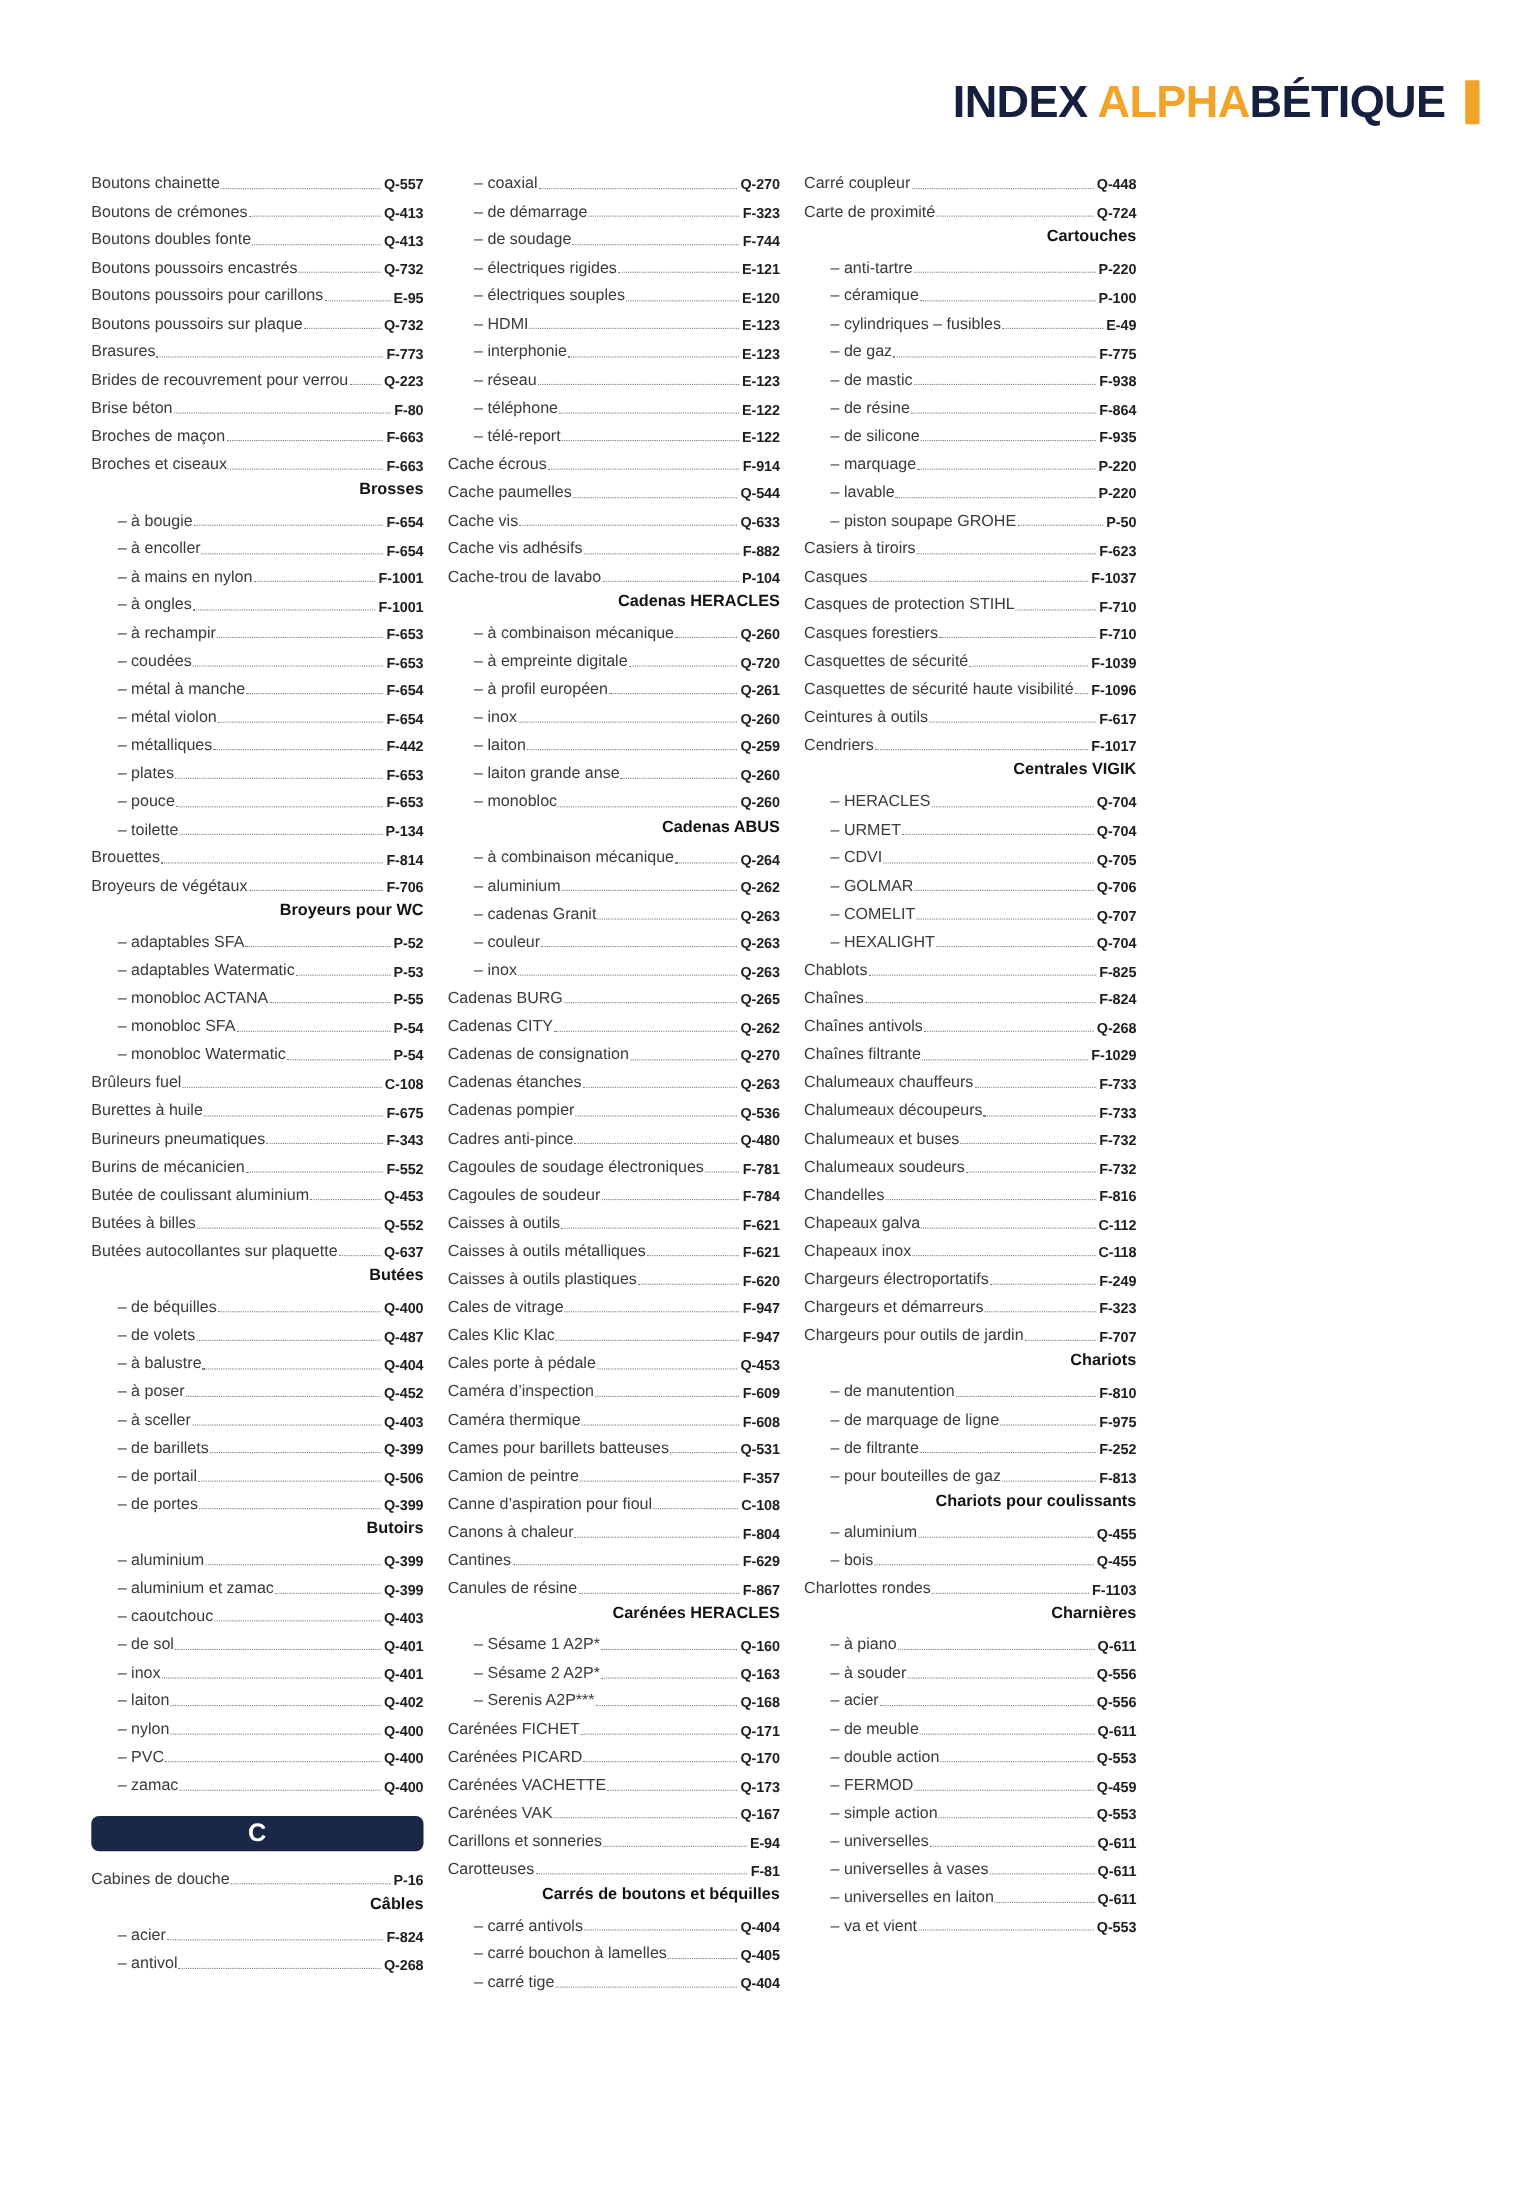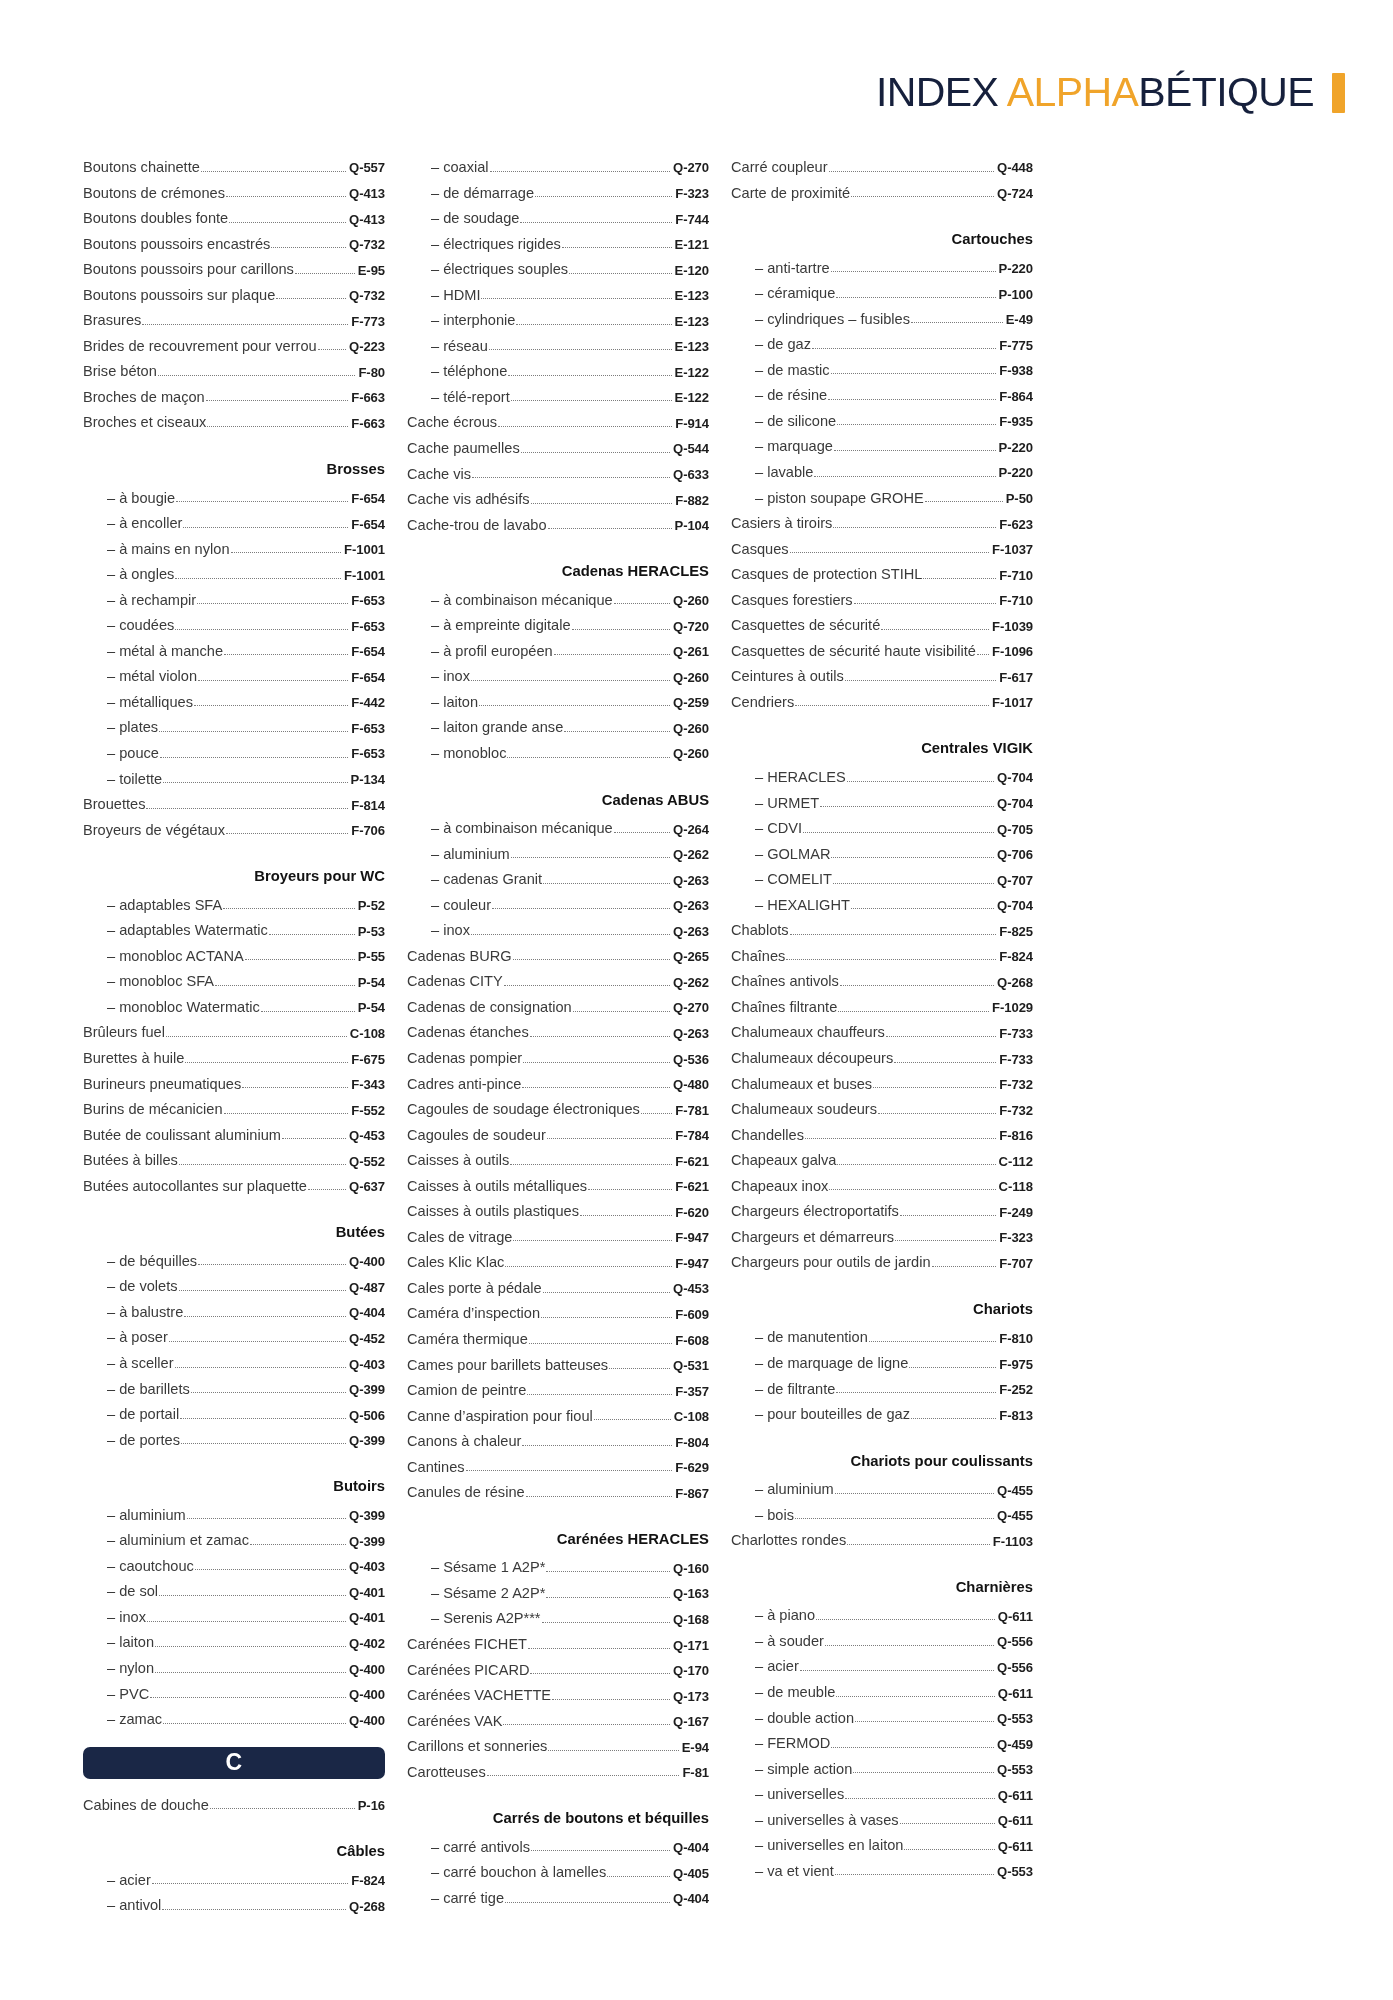--- a/index.html
+++ b/index.html
@@ -18,21 +18,21 @@
   .page-header {
     position: absolute;
     top: 72px;
     right: 48px;
     display: flex;
     align-items: center;
     gap: 18px;
   }
   .doc-title {
     font-size: 41px;
-    font-weight: 400;
+    font-weight: 700;
     letter-spacing: -0.6px;
     line-height: 1;
     white-space: nowrap;
   }
   .doc-title .t-navy { color: #16203c; }
   .doc-title .t-orange { color: #f0a42a; }
   .title-bar {
     width: 13px;
     height: 40px;
     background: #f0a42a;
@@ -89,21 +89,20 @@
   .entry.sub .e-label { padding-left: 24px; }
 
   
   .group-head {
     font-size: 14.8px;
     font-weight: 700;
     color: #121212;
     height: 25.55px;
     line-height: 25.55px;
     white-space: nowrap;
-    margin-top: 24px;
   }
 
   
   .letter-badge {
     margin: 17px 0 11px 0;
     height: 32px;
     border-radius: 7px;
     background: #1a2746;
     color: #ffffff;
     font-size: 23px;

